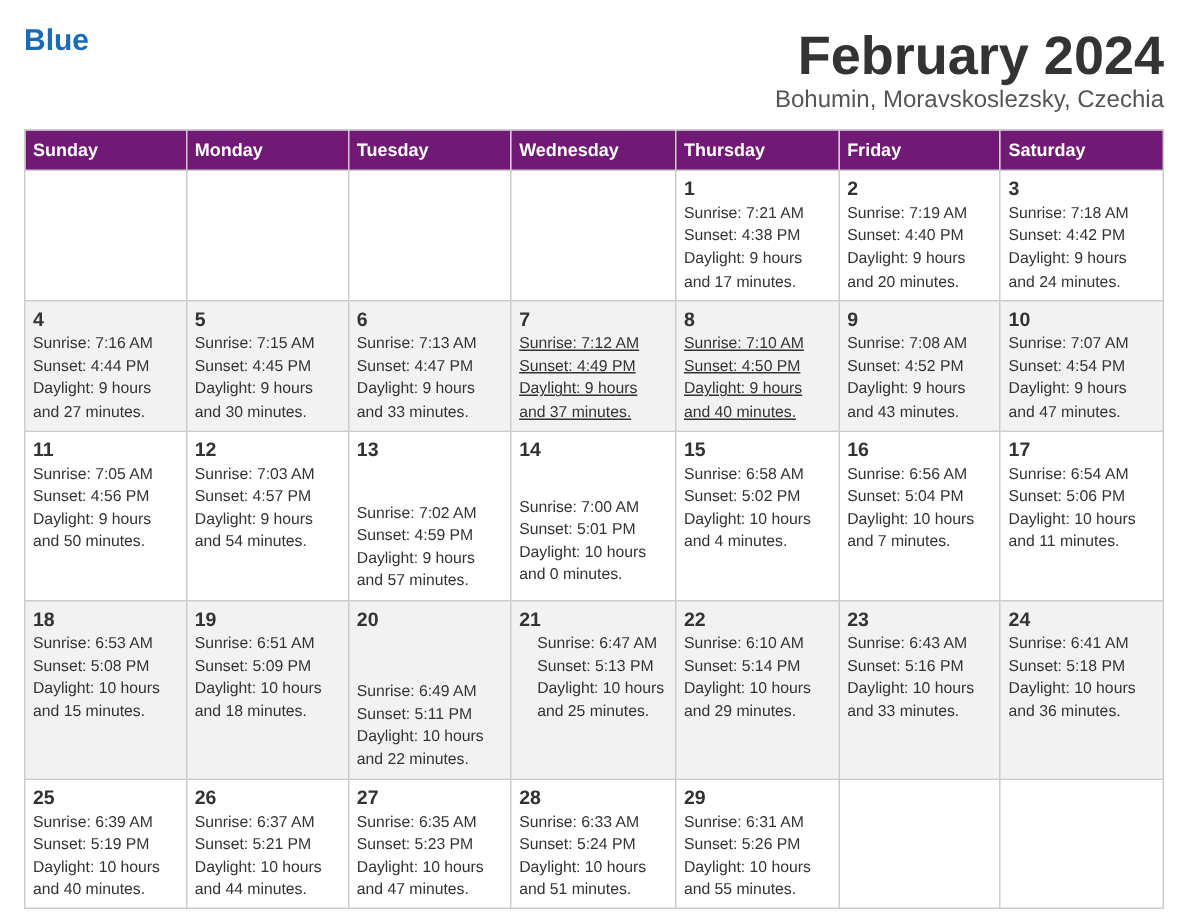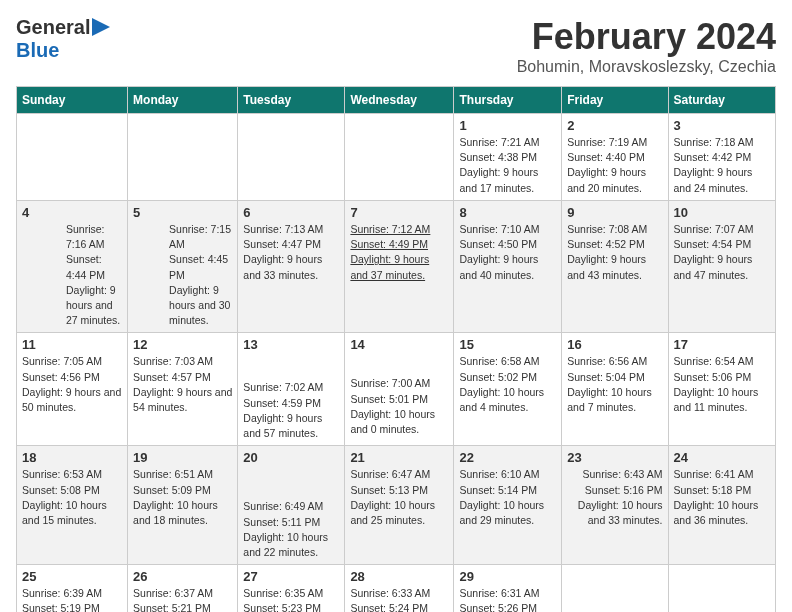--- a/index.html
+++ b/index.html
@@ -37,21 +37,21 @@
       font-size: 16px;
       color: #555;
       margin-left: 28px;
     }
     table {
       width: 100%;
       border-collapse: collapse;
       font-size: 11px;
     }
     th {
-      background-color: #0f766e;
+      background-color: #701a75;
       color: white;
       text-align: left;
       padding: 6px 5px;
       font-size: 12px;
       border: 1px solid #ccc;
     }
     td {
       border: 1px solid #ccc;
       vertical-align: top;
       padding: 4px 5px;
@@ -81,26 +81,20 @@
     }
     td.empty {
       background-color: inherit;
     }
   </style>
 </head>
 <body>
 
 <div class="header-section">
   <div class="logo">
-    <div class="logo-row">
-      <span style="font-size:20px;font-weight:bold;color:#333;">General</span>
-      <svg width="18" height="18" viewBox="0 0 18 18" style="margin-left:2px;margin-top:-2px;">
-        <polygon points="0,18 18,9 0,0" fill="#1a6ab5"></polygon>
-      </svg>
-    </div>
     <div>
       <span style="font-size:20px;font-weight:bold;color:#1a6ab5;">Blue</span>
     </div>
   </div>
   <div class="title-section">
     <div class="calendar-title">February 2024</div>
     <div class="calendar-subtitle">Bohumin, Moravskoslezsky, Czechia</div>
   </div>
 </div>
 
@@ -137,45 +131,45 @@
         <td>
           <span class="day-num">3</span>
           <div class="day-info" style="white-space: pre-line;">Sunrise: 7:18 AM
 Sunset: 4:42 PM
 Daylight: 9 hours and 24 minutes.</div>
         </td>
       </tr>
       <tr>
         <td>
           <span class="day-num">4</span>
-          <div class="day-info" style="white-space: pre-line; margin-left: 44px;">Sunrise: 7:16 AM
+          <div class="day-info" style="white-space: pre-line;">Sunrise: 7:16 AM
 Sunset: 4:44 PM
 Daylight: 9 hours and 27 minutes.</div>
         </td>
         <td>
           <span class="day-num">5</span>
-          <div class="day-info" style="white-space: pre-line; margin-left: 36px;">Sunrise: 7:15 AM
+          <div class="day-info" style="white-space: pre-line;">Sunrise: 7:15 AM
 Sunset: 4:45 PM
 Daylight: 9 hours and 30 minutes.</div>
         </td>
         <td>
           <span class="day-num">6</span>
           <div class="day-info" style="white-space: pre-line;">Sunrise: 7:13 AM
 Sunset: 4:47 PM
 Daylight: 9 hours and 33 minutes.</div>
         </td>
         <td>
           <span class="day-num">7</span>
           <div class="day-info" style="white-space: pre-line; text-decoration: underline;">Sunrise: 7:12 AM
 Sunset: 4:49 PM
 Daylight: 9 hours and 37 minutes.</div>
         </td>
         <td>
           <span class="day-num">8</span>
-          <div class="day-info" style="white-space: pre-line;">Sunrise: 7:10 AM
+          <div class="day-info" style="white-space: pre-line; text-decoration: underline;">Sunrise: 7:10 AM
 Sunset: 4:50 PM
 Daylight: 9 hours and 40 minutes.</div>
         </td>
         <td>
           <span class="day-num">9</span>
           <div class="day-info" style="white-space: pre-line;">Sunrise: 7:08 AM
 Sunset: 4:52 PM
 Daylight: 9 hours and 43 minutes.</div>
         </td>
         <td>
@@ -243,33 +237,33 @@
 Daylight: 10 hours and 18 minutes.</div>
         </td>
         <td>
           <span class="day-num">20</span>
           <div class="day-info" style="white-space: pre-line; margin-top: 34px;">Sunrise: 6:49 AM
 Sunset: 5:11 PM
 Daylight: 10 hours and 22 minutes.</div>
         </td>
         <td>
           <span class="day-num">21</span>
-          <div class="day-info" style="white-space: pre-line;">Sunrise: 6:47 AM
+          <div class="day-info" style="white-space: pre-line; margin-left: 12px;">Sunrise: 6:47 AM
 Sunset: 5:13 PM
 Daylight: 10 hours and 25 minutes.</div>
         </td>
         <td>
           <span class="day-num">22</span>
           <div class="day-info" style="white-space: pre-line;">Sunrise: 6:10 AM
 Sunset: 5:14 PM
 Daylight: 10 hours and 29 minutes.</div>
         </td>
         <td>
           <span class="day-num">23</span>
-          <div class="day-info" style="white-space: pre-line; text-align: right;">Sunrise: 6:43 AM
+          <div class="day-info" style="white-space: pre-line;">Sunrise: 6:43 AM
 Sunset: 5:16 PM
 Daylight: 10 hours and 33 minutes.</div>
         </td>
         <td>
           <span class="day-num">24</span>
           <div class="day-info" style="white-space: pre-line;">Sunrise: 6:41 AM
 Sunset: 5:18 PM
 Daylight: 10 hours and 36 minutes.</div>
         </td>
       </tr>

